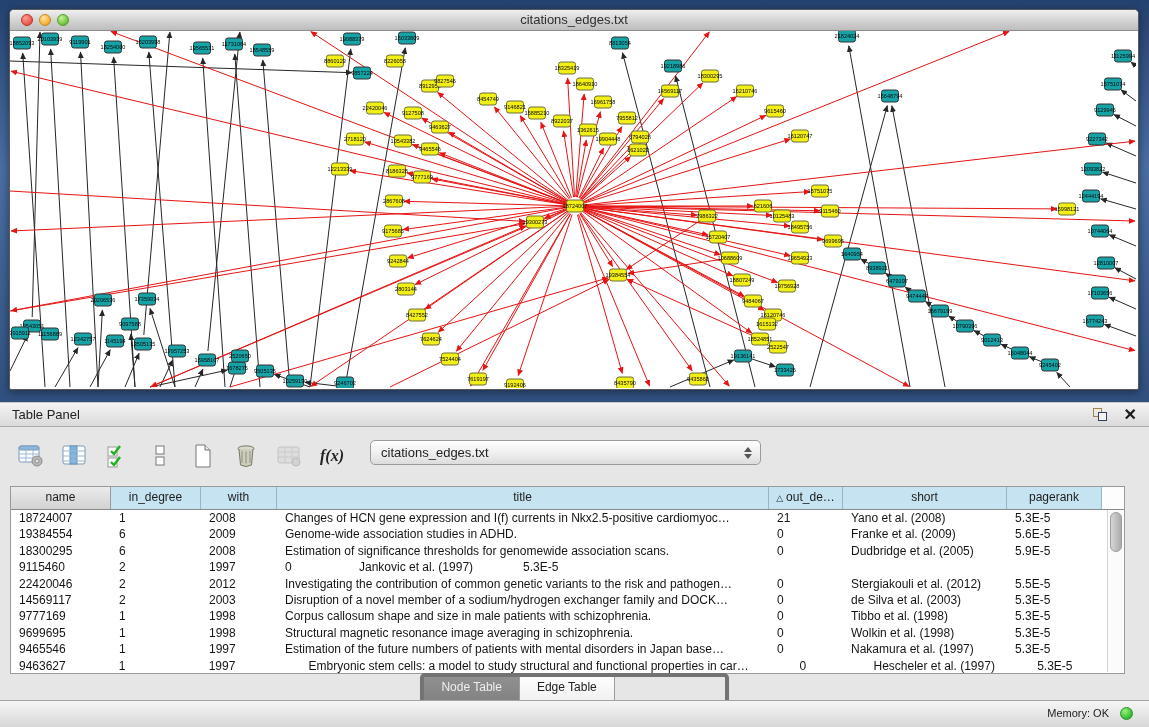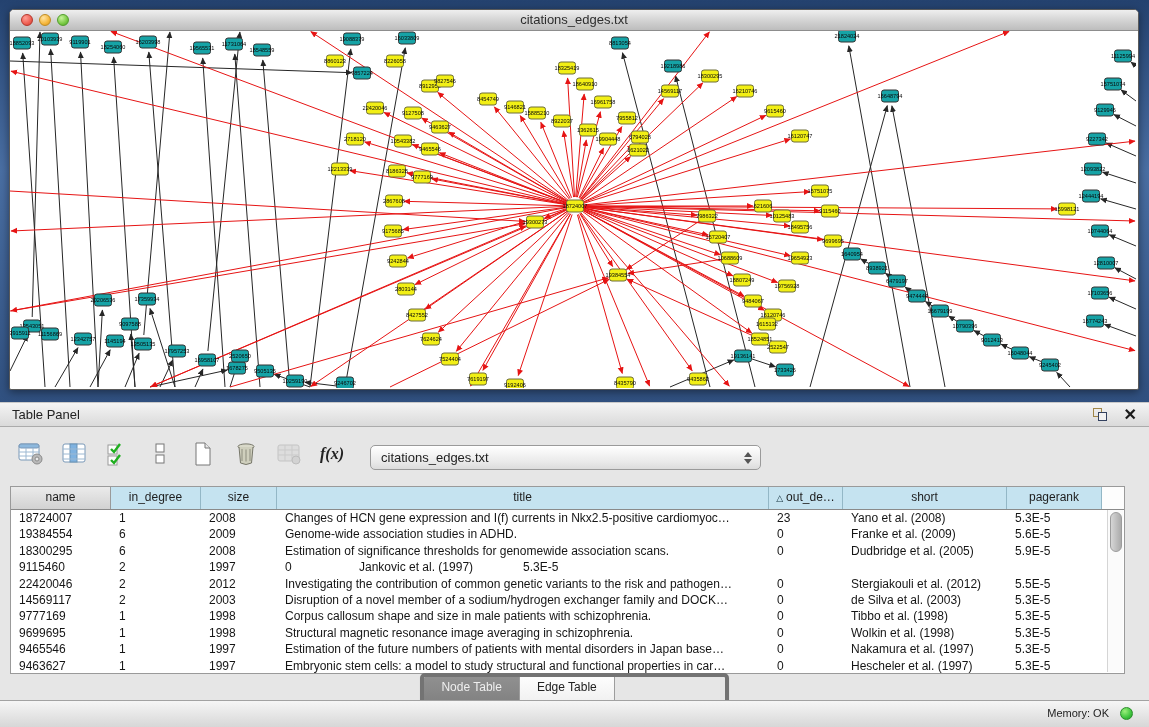--- a/index.html
+++ b/index.html
@@ -24,21 +24,21 @@
   
   .table-panel{position:absolute;left:0;top:402px;width:1149px;height:325px;background:#e6e6e6;}
   .tp-header{position:relative;height:23px;background:linear-gradient(180deg,#f4f4f4,#dadada);
     border-top:1px solid #c9c9c9;border-bottom:1px solid #ababab;}
   .tp-title{position:absolute;left:12px;top:0;font-size:13px;line-height:23px;color:#222;}
   .tp-float{position:absolute;right:42px;top:5px;width:14px;height:13px;cursor:pointer;}
   .tp-float .sq-back{position:absolute;left:0;top:0;width:7px;height:7px;border:1.5px solid #a08648;background:transparent;}
   .tp-float .sq-front{position:absolute;right:0;bottom:0;width:7px;height:7px;border:1.5px solid #33415f;background:#f2f2f2;}
   .tp-close{position:absolute;right:12px;top:1px;font-size:16px;font-weight:bold;color:#1a1a1a;cursor:pointer;line-height:22px;}
 
-  .tp-toolbar{position:absolute;left:16px;top:28px;height:40px;display:flex;align-items:flex-end;gap:13px;}
+  .tp-toolbar{position:absolute;left:16px;top:38px;height:40px;display:flex;align-items:flex-start;gap:13px;}
   .tbtn{width:30px;height:32px;display:flex;align-items:center;justify-content:center;cursor:pointer;}
   .fx{font-family:"Liberation Serif",serif;font-style:italic;font-weight:bold;font-size:16px;color:#222;}
   .combo{box-sizing:border-box;margin-left:10px;width:391px;height:25px;border:1px solid #9a9a9a;border-radius:5px;
     background:linear-gradient(180deg,#ffffff,#e9e9e9 70%,#dcdcdc);display:flex;align-items:center;
     padding:0 8px 0 10px;font-size:13px;color:#222;cursor:pointer;box-shadow:0 1px 0 rgba(255,255,255,.7) inset;}
   .combo-label{flex:1;white-space:nowrap;overflow:hidden;}
   .combo-arrows{display:flex;flex-direction:column;gap:2px;align-items:center;}
   .combo-arrows i{display:block;width:0;height:0;border-left:4px solid transparent;border-right:4px solid transparent;}
   .combo-arrows .up{border-bottom:5px solid #555;}
   .combo-arrows .down{border-top:5px solid #555;}
@@ -538,34 +538,34 @@
           <i class="up"></i>
             <i class="down"></i>
         </span>
       </div>
     </div>
 
     <div class="tp-table">
       <div class="thead" id="thead">
           <div class="th name" style="width: 100px;">name</div>
           <div class="th" style="width: 90px;">in_degree</div>
-          <div class="th" style="width: 76px;">size</div>
+          <div class="th" style="width: 76px;">with</div>
           <div class="th" style="width: 492px;">title</div>
           <div class="th" style="width: 74px;"><span class="sort-tri">△</span>out_de…</div>
           <div class="th" style="width: 164px;">short</div>
           <div class="th" style="width: 95px;">pagerank</div>
           <div class="th fill"></div>
         </div>
       <div class="tbody" id="tbody">
           <div class="tr">
             <div class="td" style="width: 100px;">18724007</div>
             <div class="td" style="width: 90px;">1</div>
             <div class="td" style="width: 76px;">2008</div>
             <div class="td" style="width: 492px;">Changes of HCN gene expression and I(f) currents in Nkx2.5-positive cardiomyoc…</div>
-            <div class="td" style="width: 74px;">23</div>
+            <div class="td" style="width: 74px;">21</div>
             <div class="td" style="width: 164px;">Yano et al. (2008)</div>
             <div class="td" style="width: 95px;">5.3E-5</div>
           </div>
           <div class="tr">
             <div class="td" style="width: 100px;">19384554</div>
             <div class="td" style="width: 90px;">6</div>
             <div class="td" style="width: 76px;">2009</div>
             <div class="td" style="width: 492px;">Genome-wide association studies in ADHD.</div>
             <div class="td" style="width: 74px;">0</div>
             <div class="td" style="width: 164px;">Franke et al. (2009)</div>
@@ -630,21 +630,21 @@
             <div class="td" style="width: 76px;">1997</div>
             <div class="td" style="width: 492px;">Estimation of the future numbers of patients with mental disorders in Japan base…</div>
             <div class="td" style="width: 74px;">0</div>
             <div class="td" style="width: 164px;">Nakamura et al. (1997)</div>
             <div class="td" style="width: 95px;">5.3E-5</div>
           </div>
           <div class="tr">
             <div class="td" style="width: 100px;">9463627</div>
             <div class="td" style="width: 90px;">1</div>
             <div class="td" style="width: 76px;">1997</div>
-            <div class="td" style="width: 492px;">Embryonic stem cells: a model to study structural and functional properties in car…</div>
+            <div class="td" style="width: 492px; margin-left: 24px;">Embryonic stem cells: a model to study structural and functional properties in car…</div>
             <div class="td" style="width: 74px;">0</div>
             <div class="td" style="width: 164px;">Hescheler et al. (1997)</div>
             <div class="td" style="width: 95px;">5.3E-5</div>
           </div>
         </div>
       <div class="vscroll">
         <div class="vthumb"></div>
       </div>
     </div>
 

